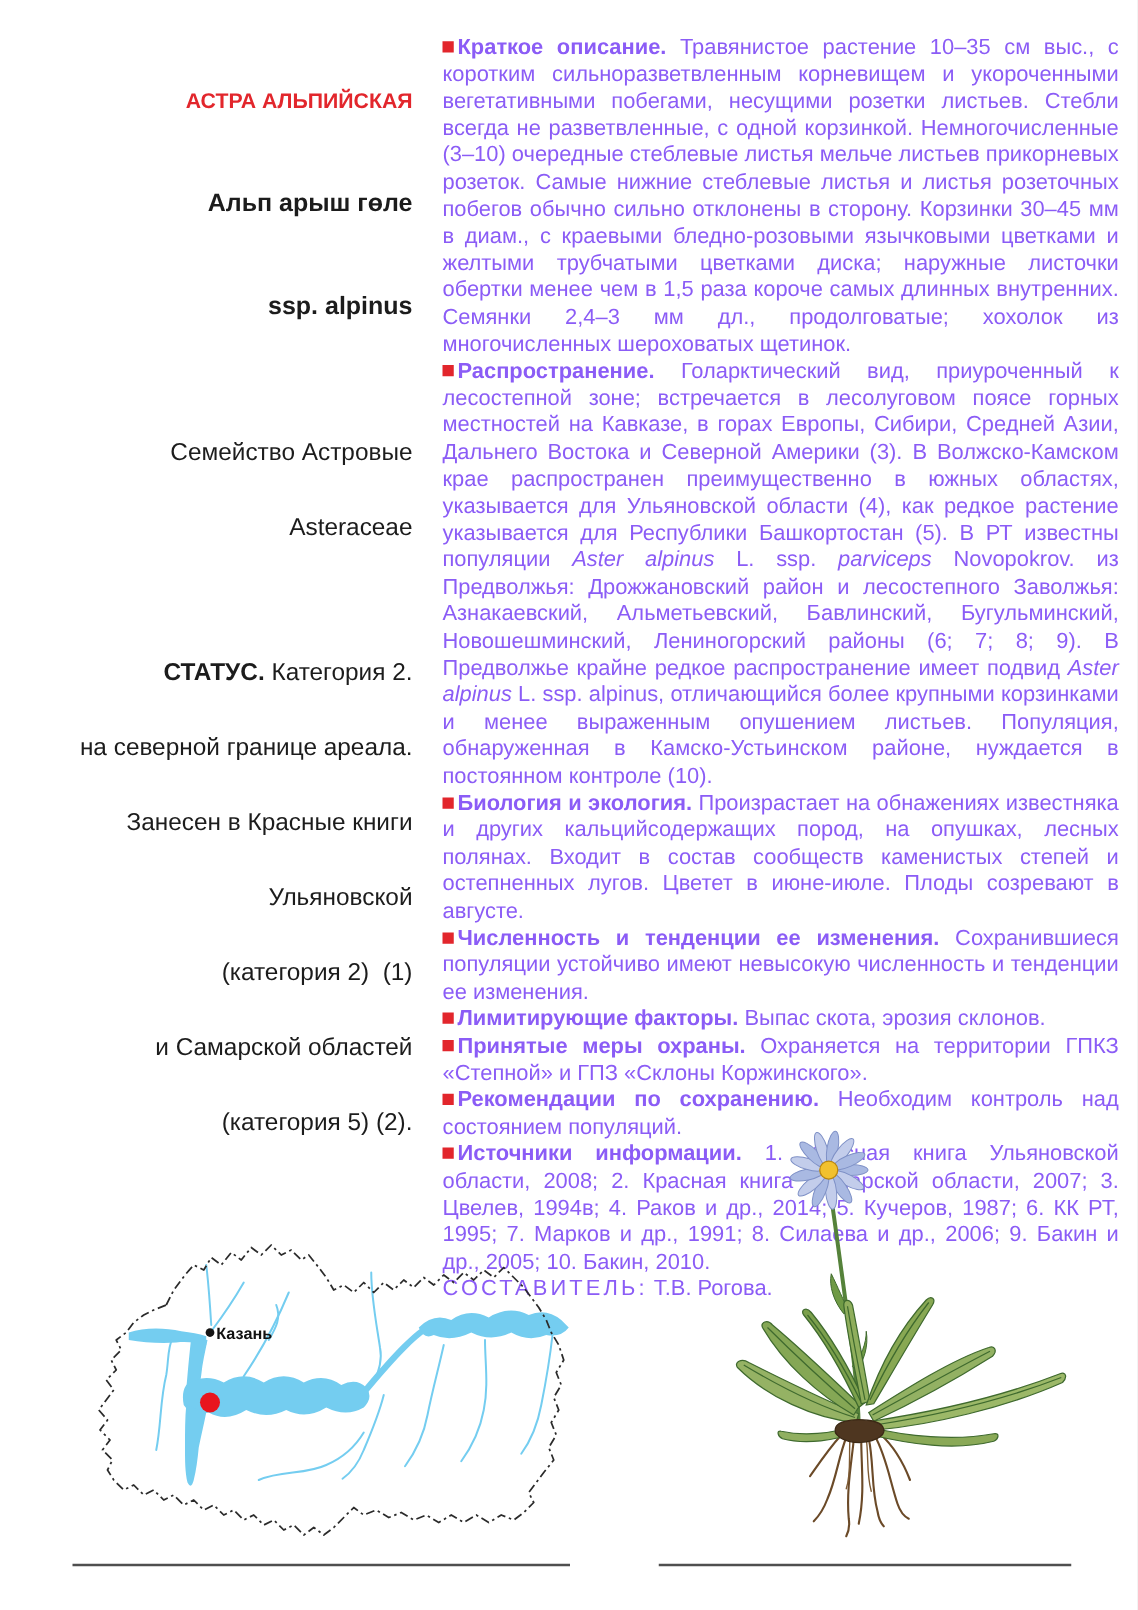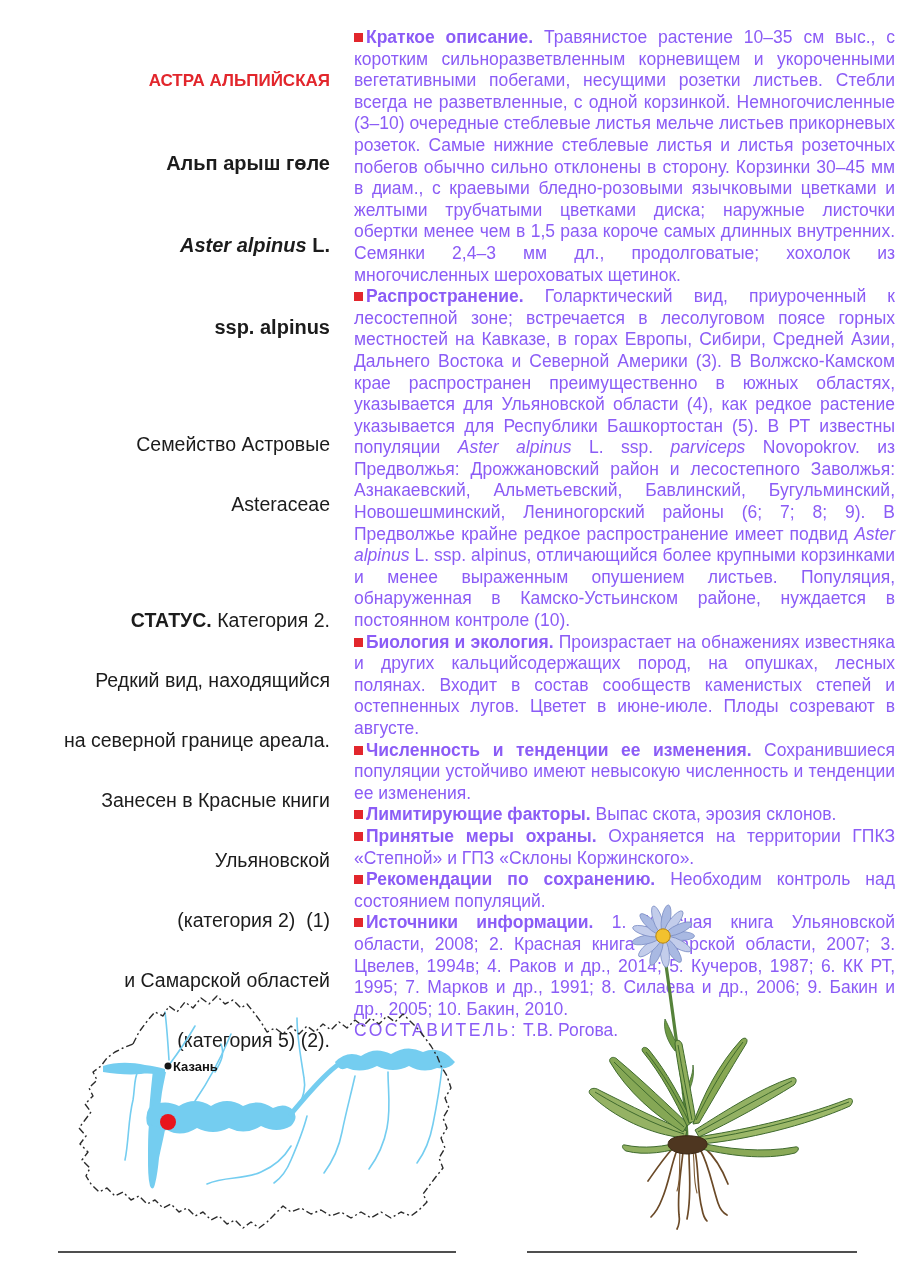--- a/index.html
+++ b/index.html
@@ -53,28 +53,26 @@
   .sep-right{left:527px;width:330px;}
 </style>
 </head>
 <body>
 
 <div class="page">
 
   <div class="left-col">
     <div class="left-title">АСТРА АЛЬПИЙСКАЯ</div>
     <div class="left-name">Альп арыш гөле</div>
-    <div class="left-name"><span class="it">Aster alpinus</span><span> L.</span></div>
     <div class="left-name">ssp. alpinus</div>
     <div class="sp20"></div>
     <div class="left-line">Семейство Астровые</div>
     <div class="left-line">Asteraceae</div>
     <div class="sp20"></div>
     <div class="left-line"><span class="b">СТАТУС.</span> <span>Категория 2.</span></div>
-    <div class="left-line">Редкий вид, находящийся</div>
     <div class="left-line">на северной границе ареала.</div>
     <div class="left-line">Занесен в Красные книги</div>
     <div class="left-line">Ульяновской</div>
     <div class="left-line">(категория 2)  (1)</div>
     <div class="left-line">и Самарской областей</div>
     <div class="left-line">(категория 5) (2).</div>
   </div>
 
   <div class="right-col">
     <div id="sections-host">

